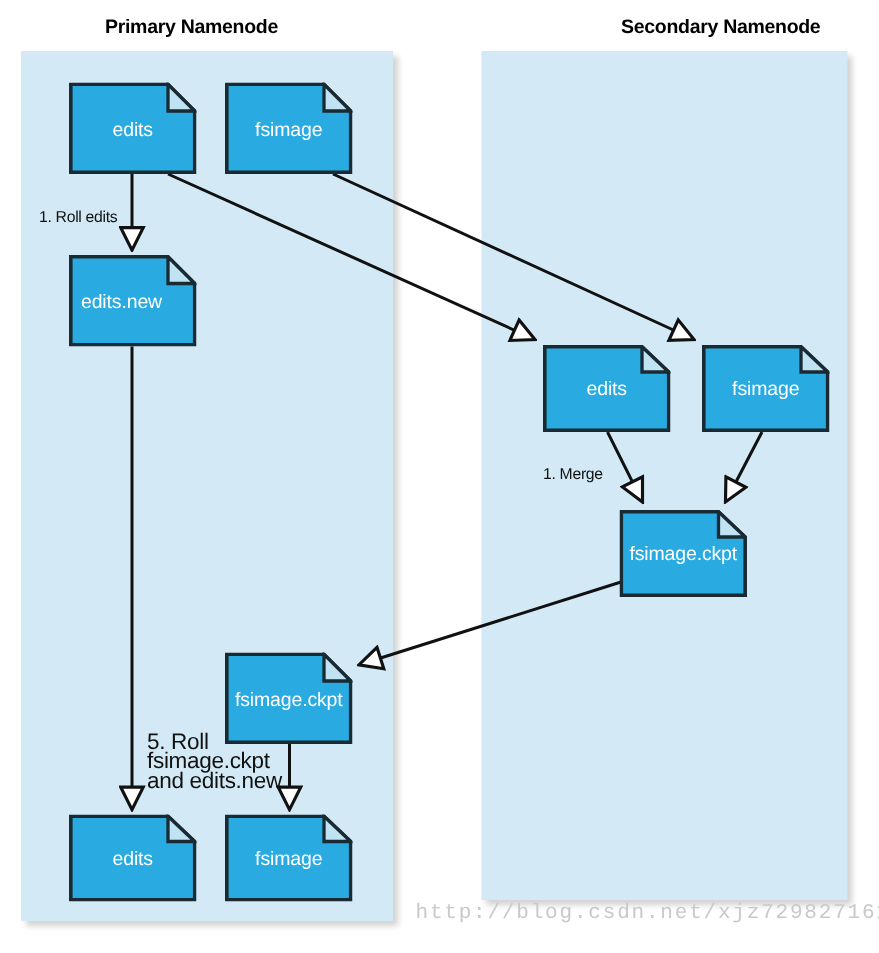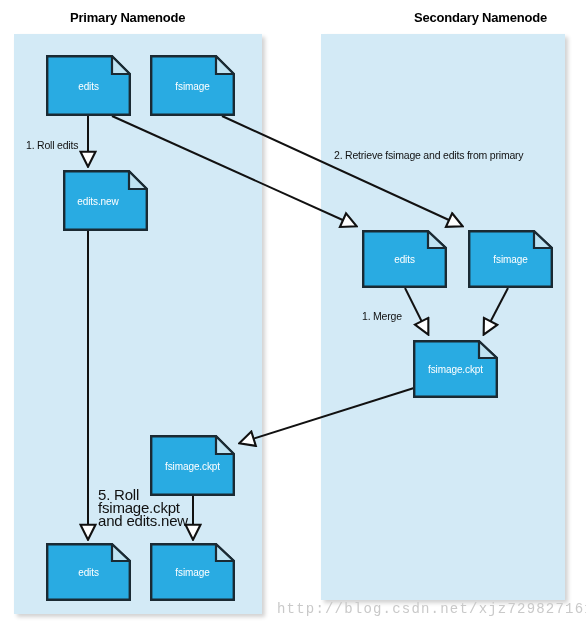--- a/index.html
+++ b/index.html
@@ -41,21 +41,21 @@
     position: absolute;
   }
   .doc .doc-label {
     position: absolute;
     left: 0;
     right: 0;
     top: 50%;
     transform: translateY(-50%);
     text-align: center;
     color: #ffffff;
-    font-size: 10px;
+    font-size: 13px;
     letter-spacing: -0.1px;
     pointer-events: none;
   }
   svg.edges {
     position: absolute;
     left: 0;
     top: 0;
     width: 586px;
     height: 635px;
     pointer-events: none;
@@ -113,21 +113,21 @@
   </div>
 
   <div class="doc" style="left:150px; top:55px; width:85px; height:61px;">
     <svg width="85" height="61" viewBox="0 0 85 61">
       <path d="M1.2 1.2 H66 L83.8 19 V59.8 H1.2 Z" fill="#29abe2" stroke="#1a2a33" stroke-width="2.4"></path>
       <path d="M66 1.2 L83.8 19 H66 Z" fill="#bfe3f2" stroke="#1a2a33" stroke-width="2.2"></path>
     </svg>
     <span class="doc-label">fsimage</span>
   </div>
 
-  <div class="doc" style="left:63px; top:170px; width:70px; height:61px;">
+  <div class="doc" style="left:46px; top:170px; width:70px; height:61px;">
     <svg width="85" height="61" viewBox="0 0 85 61">
       <path d="M1.2 1.2 H66 L83.8 19 V59.8 H1.2 Z" fill="#29abe2" stroke="#1a2a33" stroke-width="2.4"></path>
       <path d="M66 1.2 L83.8 19 H66 Z" fill="#bfe3f2" stroke="#1a2a33" stroke-width="2.2"></path>
     </svg>
     <span class="doc-label">edits.new</span>
   </div>
 
   <div class="doc" style="left:362px; top:230px; width:85px; height:58px;">
     <svg width="85" height="58" viewBox="0 0 85 58">
       <path d="M1.2 1.2 H66 L83.8 18 V56.8 H1.2 Z" fill="#29abe2" stroke="#1a2a33" stroke-width="2.4"></path>
@@ -171,21 +171,20 @@
   <div class="doc" style="left:150px; top:543px; width:85px; height:58px;">
     <svg width="85" height="58" viewBox="0 0 85 58">
       <path d="M1.2 1.2 H66 L83.8 18 V56.8 H1.2 Z" fill="#29abe2" stroke="#1a2a33" stroke-width="2.4"></path>
       <path d="M66 1.2 L83.8 18 H66 Z" fill="#bfe3f2" stroke="#1a2a33" stroke-width="2.2"></path>
     </svg>
     <span class="doc-label">fsimage</span>
   </div>
 
   <div class="step-label" style="left:26px; top:139px;">1. Roll edits</div>
 
-  <div class="step-label" style="left:334px; top:149px;">2. Retrieve fsimage and edits from primary</div>
 
   <div class="step-label" style="left:362px; top:310px;">1. Merge</div>
 
 
   <div style="position:absolute; left:98px; top:488px; font-size:15px; line-height:13px; color:#111111; letter-spacing:-0.2px; white-space:nowrap;">
     <div>5. Roll</div>
     <div>fsimage.ckpt</div>
     <div>and edits.new</div>
   </div>
 

